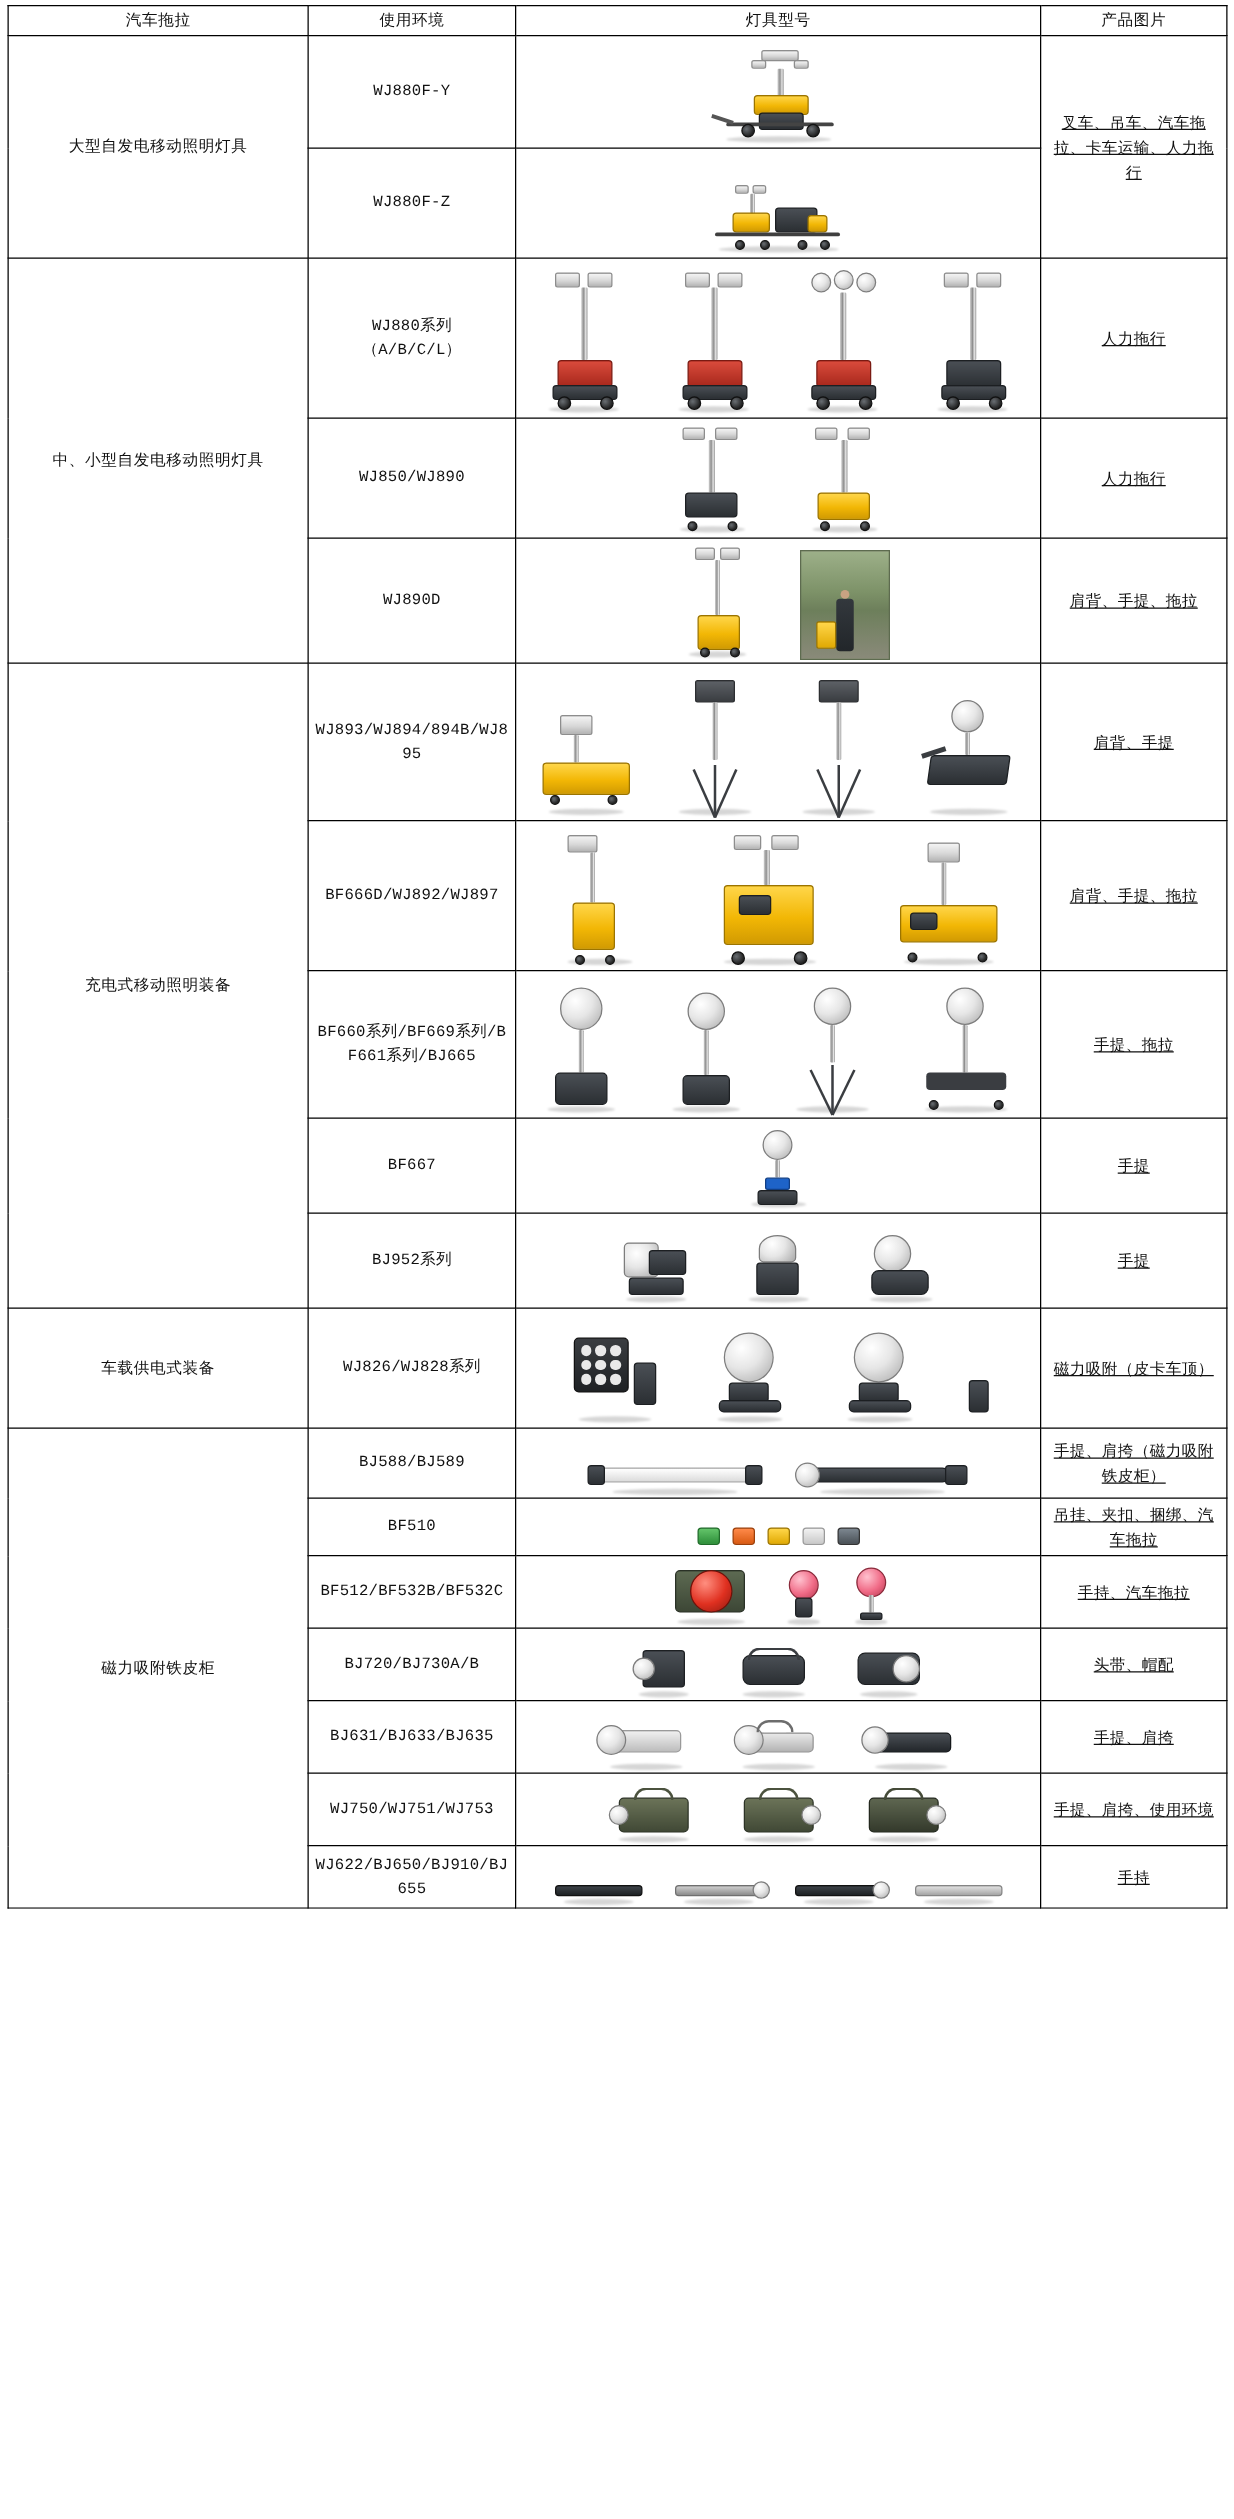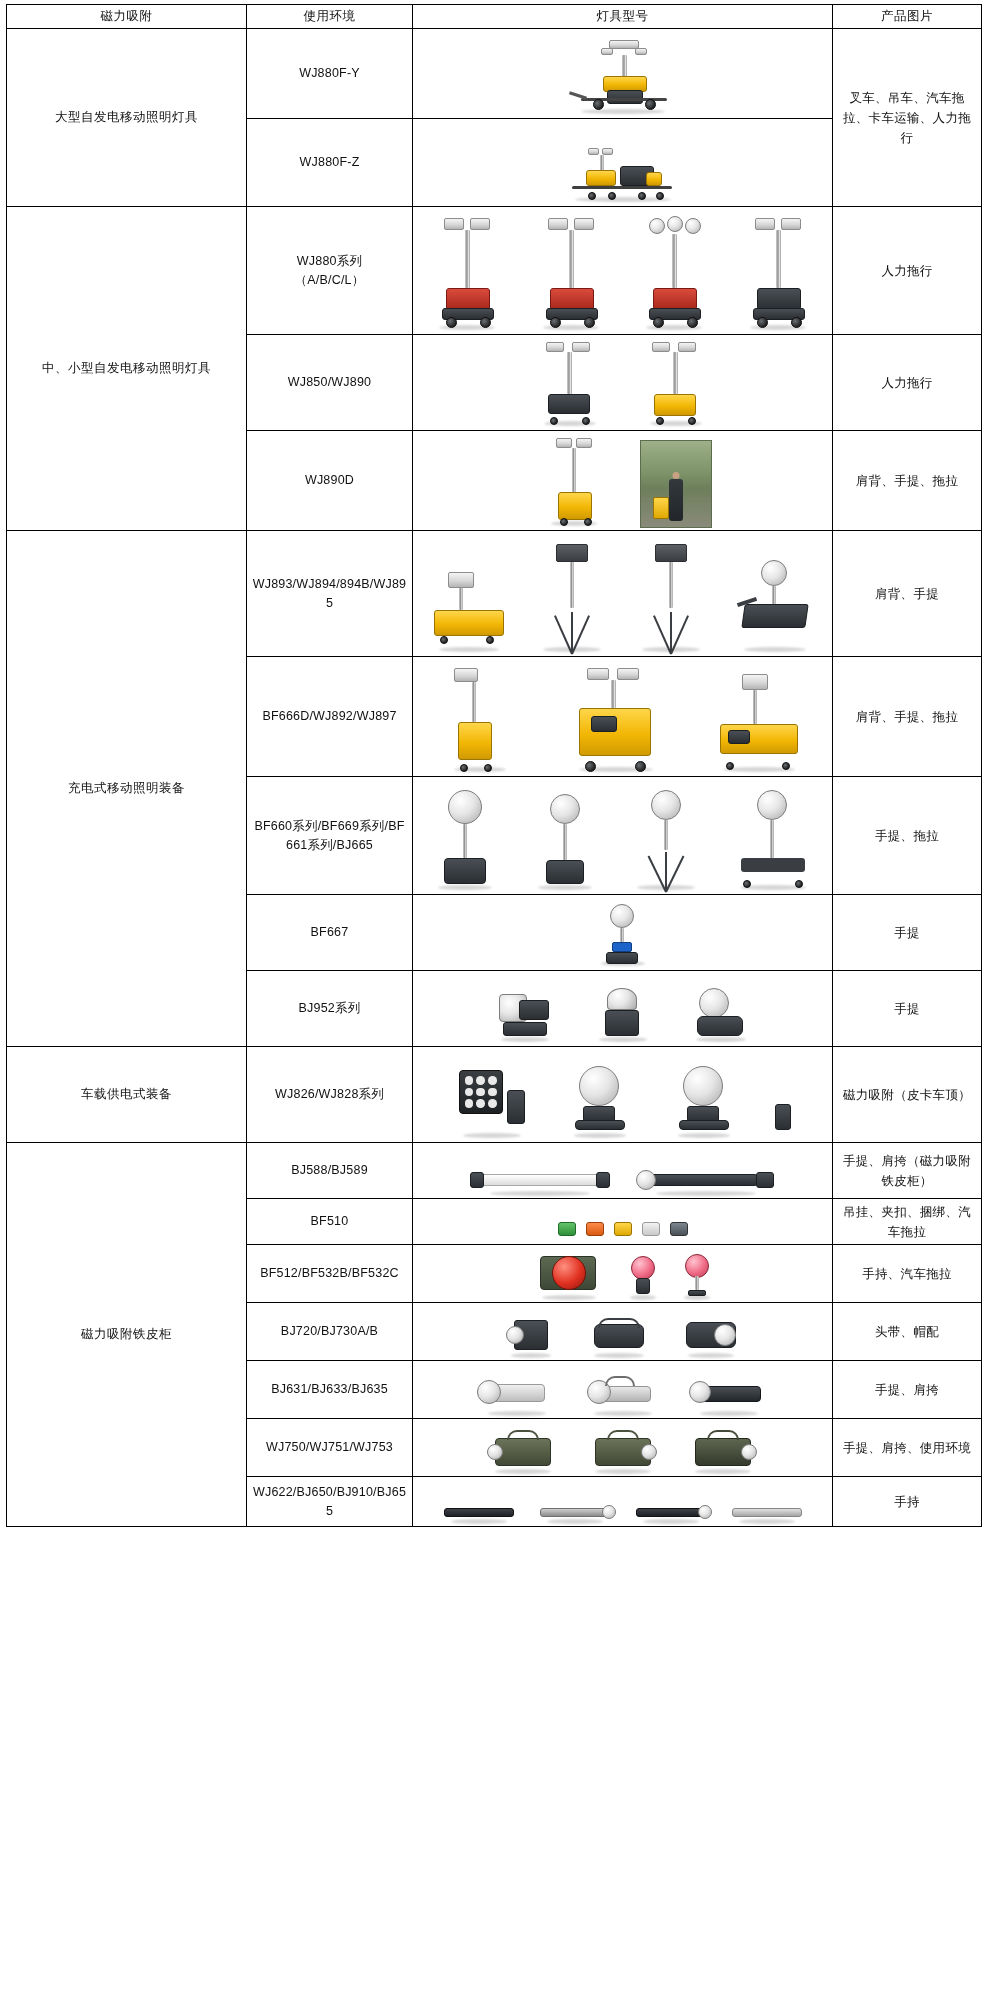--- a/index.html
+++ b/index.html
@@ -39,30 +39,31 @@
     height: 24px;
     font-size: 13px;
     letter-spacing: 0.5px;
   }
   .env-cell {
     font-size: 13px;
     letter-spacing: 0.5px;
     line-height: 1.5;
   }
   .model-cell {
-    font-family: Liberation Sans, sans-serif;
+    font-family: Liberation Mono, monospace;
     font-size: 12px;
     line-height: 1.45;
     letter-spacing: 0.2px;
     word-break: break-all;
   }
   .carry-cell {
     font-size: 12.5px;
     line-height: 1.6;
     letter-spacing: 0.3px;
+    text-decoration: underline;
   }
   .pic-cell {
     padding: 4px 2px;
   }
   .pic-row {
     display: flex;
     align-items: flex-end;
     justify-content: space-around;
     width: 100%;
     height: 100%;
@@ -164,21 +165,21 @@
 <div class="doc">
 <table class="product-table">
   <colgroup>
     <col class="c-env">
         <col class="c-model">
         <col class="c-pic">
         <col class="c-carry">
   </colgroup>
   <thead>
     <tr>
-      <th>磁力吸附</th>
+      <th>汽车拖拉</th>
       <th>使用环境</th>
       <th>灯具型号</th>
       <th>产品图片</th>
     </tr>
   </thead>
   <tbody>
 
     <tr>
       <td class="env-cell" rowspan="2">大型自发电移动照明灯具</td>
       <td class="model-cell">WJ880F-Y</td>

